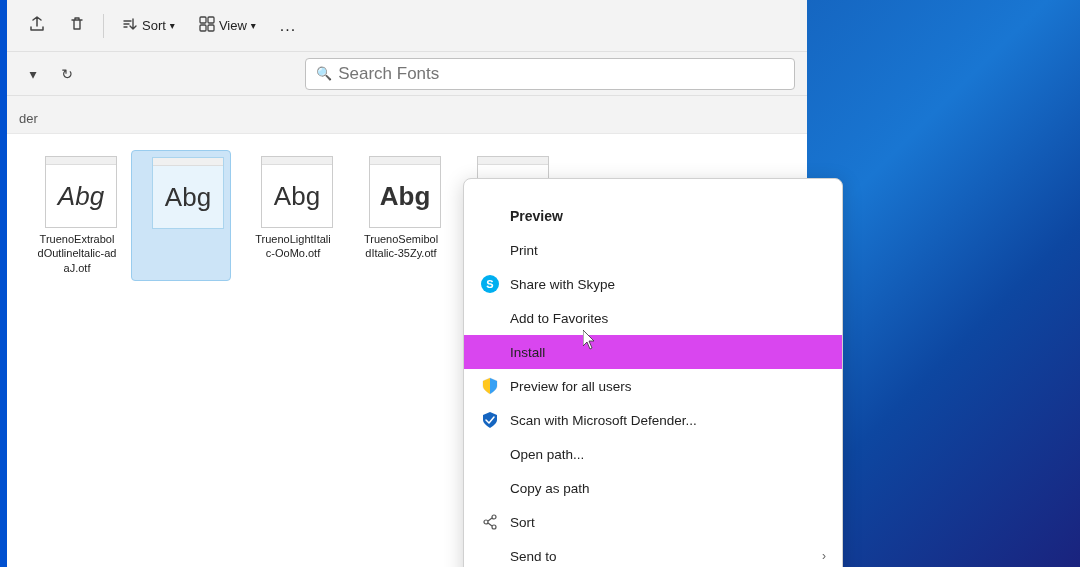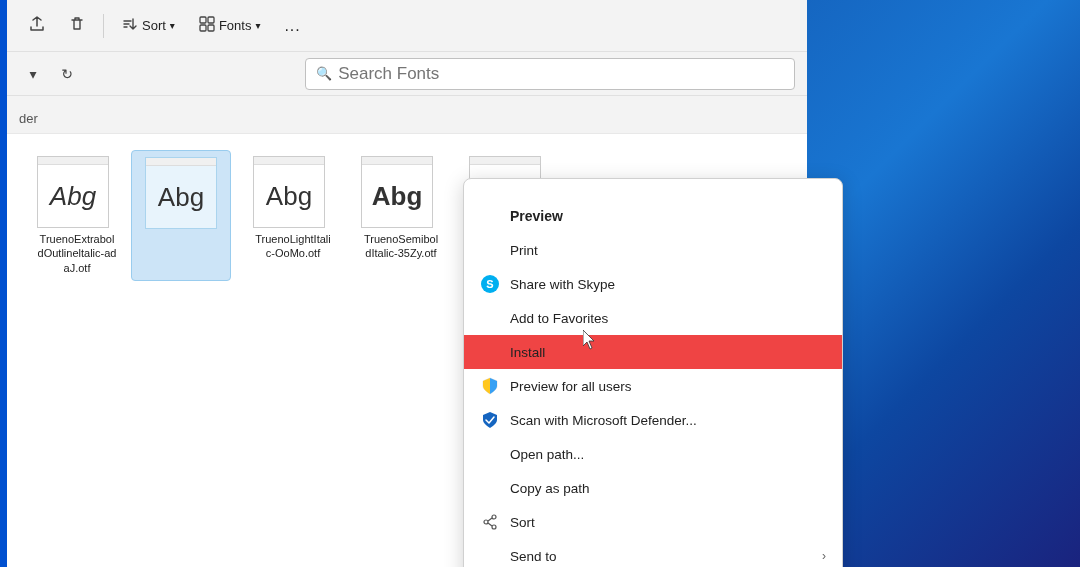--- a/index.html
+++ b/index.html
@@ -141,21 +141,21 @@
       align-content: flex-start;
       gap: 8px;
       overflow: hidden;
       background: #ffffff;
     }
 
     
     .font-item {
       display: flex;
       flex-direction: column;
-      align-items: center;
+      align-items: flex-end;
       width: 100px;
       padding: 6px;
       border-radius: 4px;
       cursor: pointer;
     }
     .font-item.selected { background: #cce4f7; border: 1px solid #99ccee; }
 
     .font-icon {
       width: 72px;
       height: 72px;
@@ -207,21 +207,21 @@
     .menu-item {
       display: flex;
       align-items: center;
       padding: 7px 16px;
       font-size: 13.5px;
       color: #222;
       cursor: pointer;
       gap: 10px;
       position: relative;
     }
-    .menu-item.highlighted { background: #ef4444; }
+    .menu-item.highlighted { background: #d946ef; }
     .menu-item.bold-label {
       font-weight: 700;
       font-size: 14px;
     }
 
     .menu-item-icon {
       width: 20px;
       height: 20px;
       display: flex;
       align-items: center;
@@ -303,21 +303,21 @@
     </button>
     <button class="toolbar-btn">
       <span class="toolbar-icon">
         <svg width="16" height="16" viewBox="0 0 16 16" fill="none">
           <rect x="1" y="1" width="6" height="6" rx="1" stroke="#444" stroke-width="1.3" fill="none"></rect>
           <rect x="9" y="1" width="6" height="6" rx="1" stroke="#444" stroke-width="1.3" fill="none"></rect>
           <rect x="1" y="9" width="6" height="6" rx="1" stroke="#444" stroke-width="1.3" fill="none"></rect>
           <rect x="9" y="9" width="6" height="6" rx="1" stroke="#444" stroke-width="1.3" fill="none"></rect>
         </svg>
       </span>
-      <span>Fonts</span>
+      <span>View</span>
       <span style="font-size:10px;">▾</span>
     </button>
     <button class="toolbar-btn">
       <span style="font-size:16px; letter-spacing:1px;">...</span>
     </button>
   </div>
 
   <div class="address-bar">
     <button class="nav-btn">
       <span>▾</span>

